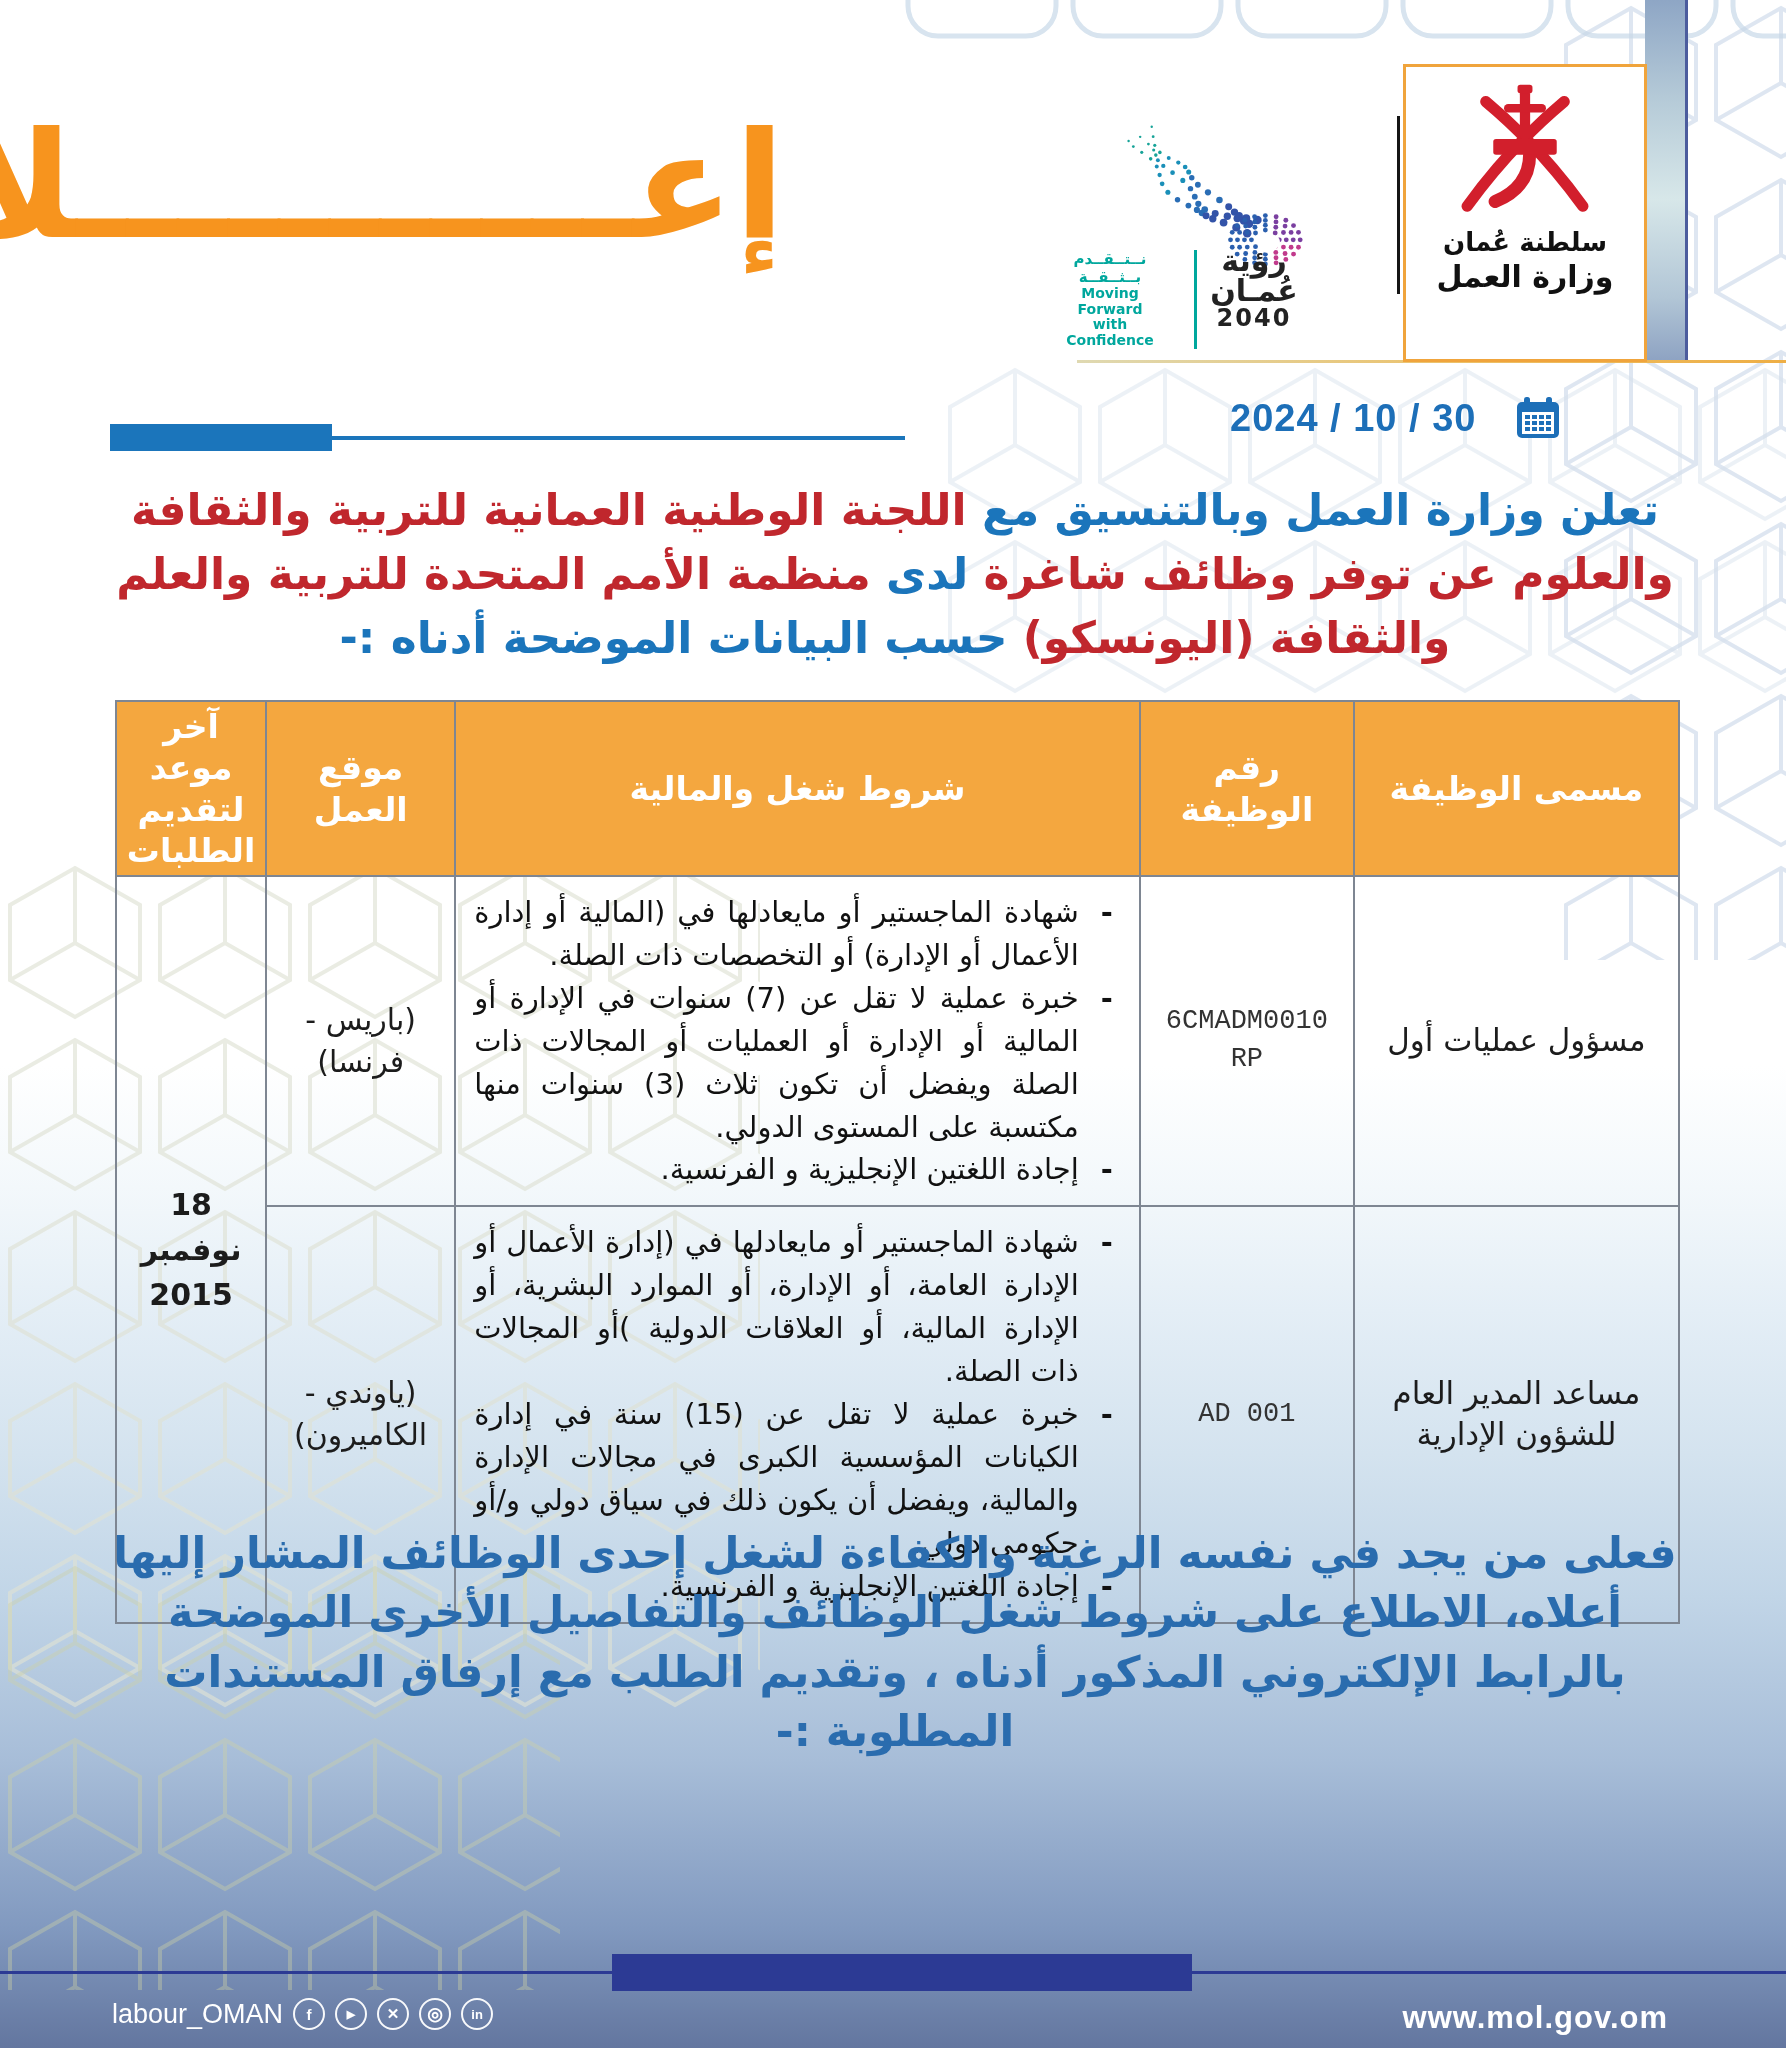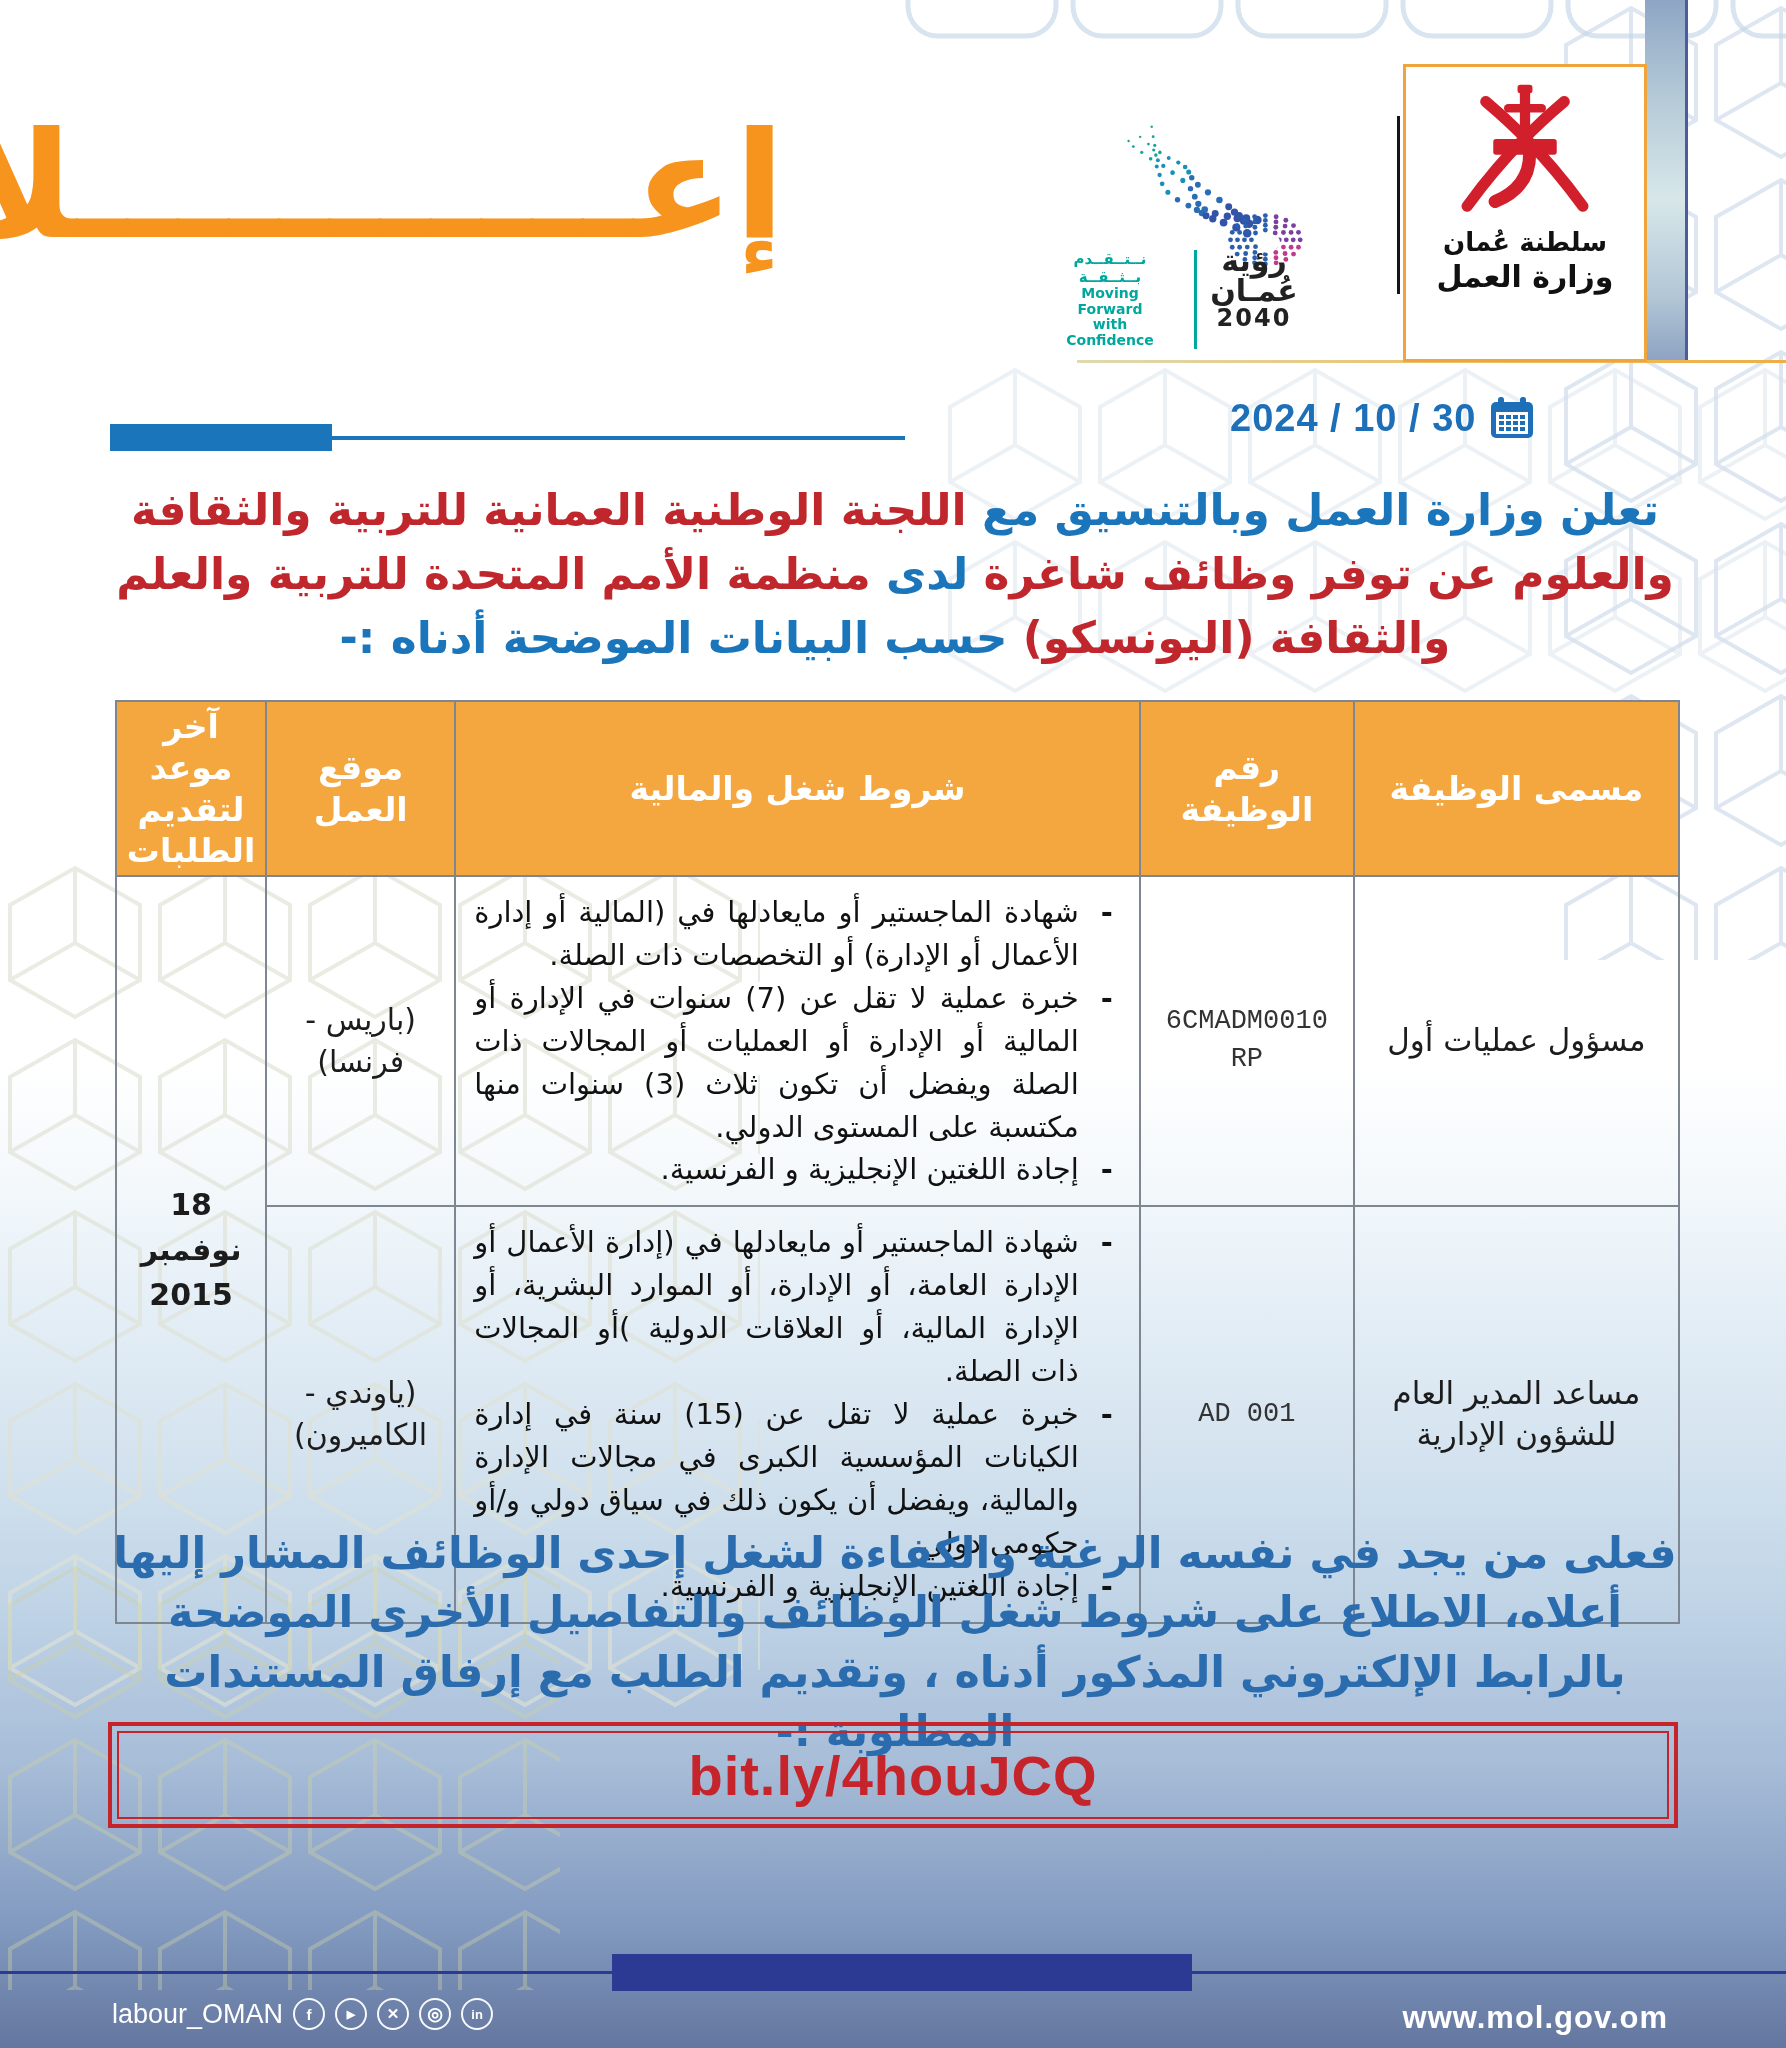--- a/index.html
+++ b/index.html
@@ -27,21 +27,21 @@
   .vision-swirl{position:absolute;left:1122px;top:118px;width:212px;height:178px;}
   .vision-text{position:absolute;left:1176px;top:246px;width:156px;text-align:center;direction:rtl;}
   .vision-title{font-size:30px;font-weight:bold;color:#222;line-height:1.0;}
   .vision-year{font-size:24px;font-weight:bold;color:#222;letter-spacing:2px;line-height:1.0;}
   .tagline{position:absolute;left:1048px;top:250px;width:124px;border-right:3px solid #00A79D;
     padding-right:22px;text-align:center;}
   .tagline-ar{font-size:15px;font-weight:bold;color:#00A79D;direction:rtl;letter-spacing:1px;line-height:1.2;}
   .tagline-en{font-size:14px;font-weight:bold;color:#00A79D;line-height:1.12;}
 
   .date-row{position:absolute;left:1230px;top:394px;width:330px;height:48px;display:flex;
-    align-items:center;justify-content:flex-start;gap:14px;}
+    align-items:center;justify-content:space-between;gap:14px;}
   .date-text{font-size:38px;font-weight:bold;color:#1d6fb8;direction:ltr;letter-spacing:1px;
     font-family:"Liberation Sans","DejaVu Sans",sans-serif;}
 
   .blue-bar{position:absolute;left:110px;top:424px;width:222px;height:27px;background:#1B75BB;}
   .blue-bar-line{position:absolute;left:332px;top:436px;width:573px;height:4px;background:#1B75BB;}
 
   
   .announce{position:absolute;left:95px;top:478px;width:1600px;direction:rtl;text-align:center;
     font-size:44px;font-weight:bold;line-height:1.45;}
   .t-blue{color:#1B75BB;}
@@ -390,25 +390,20 @@
               </div>
           </div>
         </td>
         <td class="cell-loc">(ياوندي - الكاميرون)</td>
       </tr>
     </tbody>
   </table>
 
   <div class="closing-para">فعلى من يجد في نفسه الرغبة والكفاءة لشغل إحدى الوظائف المشار إليها أعلاه، الاطلاع على شروط شغل الوظائف والتفاصيل الأخرى الموضحة بالرابط الإلكتروني المذكور أدناه ، وتقديم الطلب مع إرفاق المستندات المطلوبة :-</div>
 
-  <div class="link-box">
-    <div class="link-inner">
-      <span class="link-text">bit.ly/4houJCQ</span>
-    </div>
-  </div>
 
 
   <div class="navy-line"></div>
   <div class="navy-bar"></div>
 
   <div class="footer-left">
     <span class="footer-handle">labour_OMAN</span>
     <span class="soc">f</span>
     <span class="soc" style="font-size:11px;">▶</span>
     <span class="soc">✕</span>

